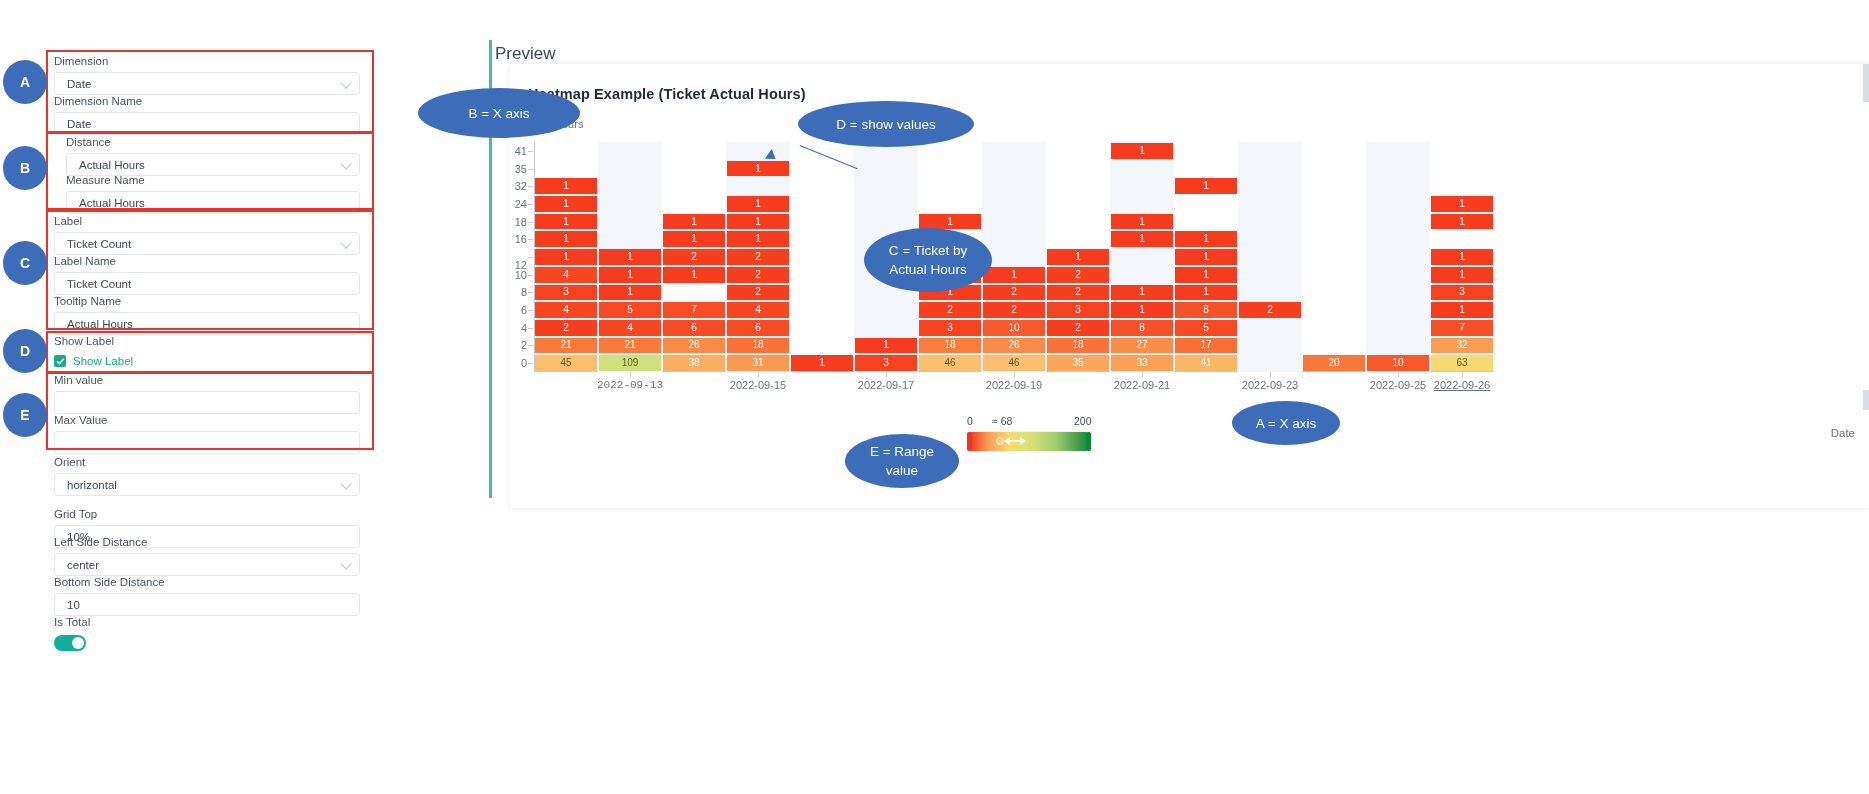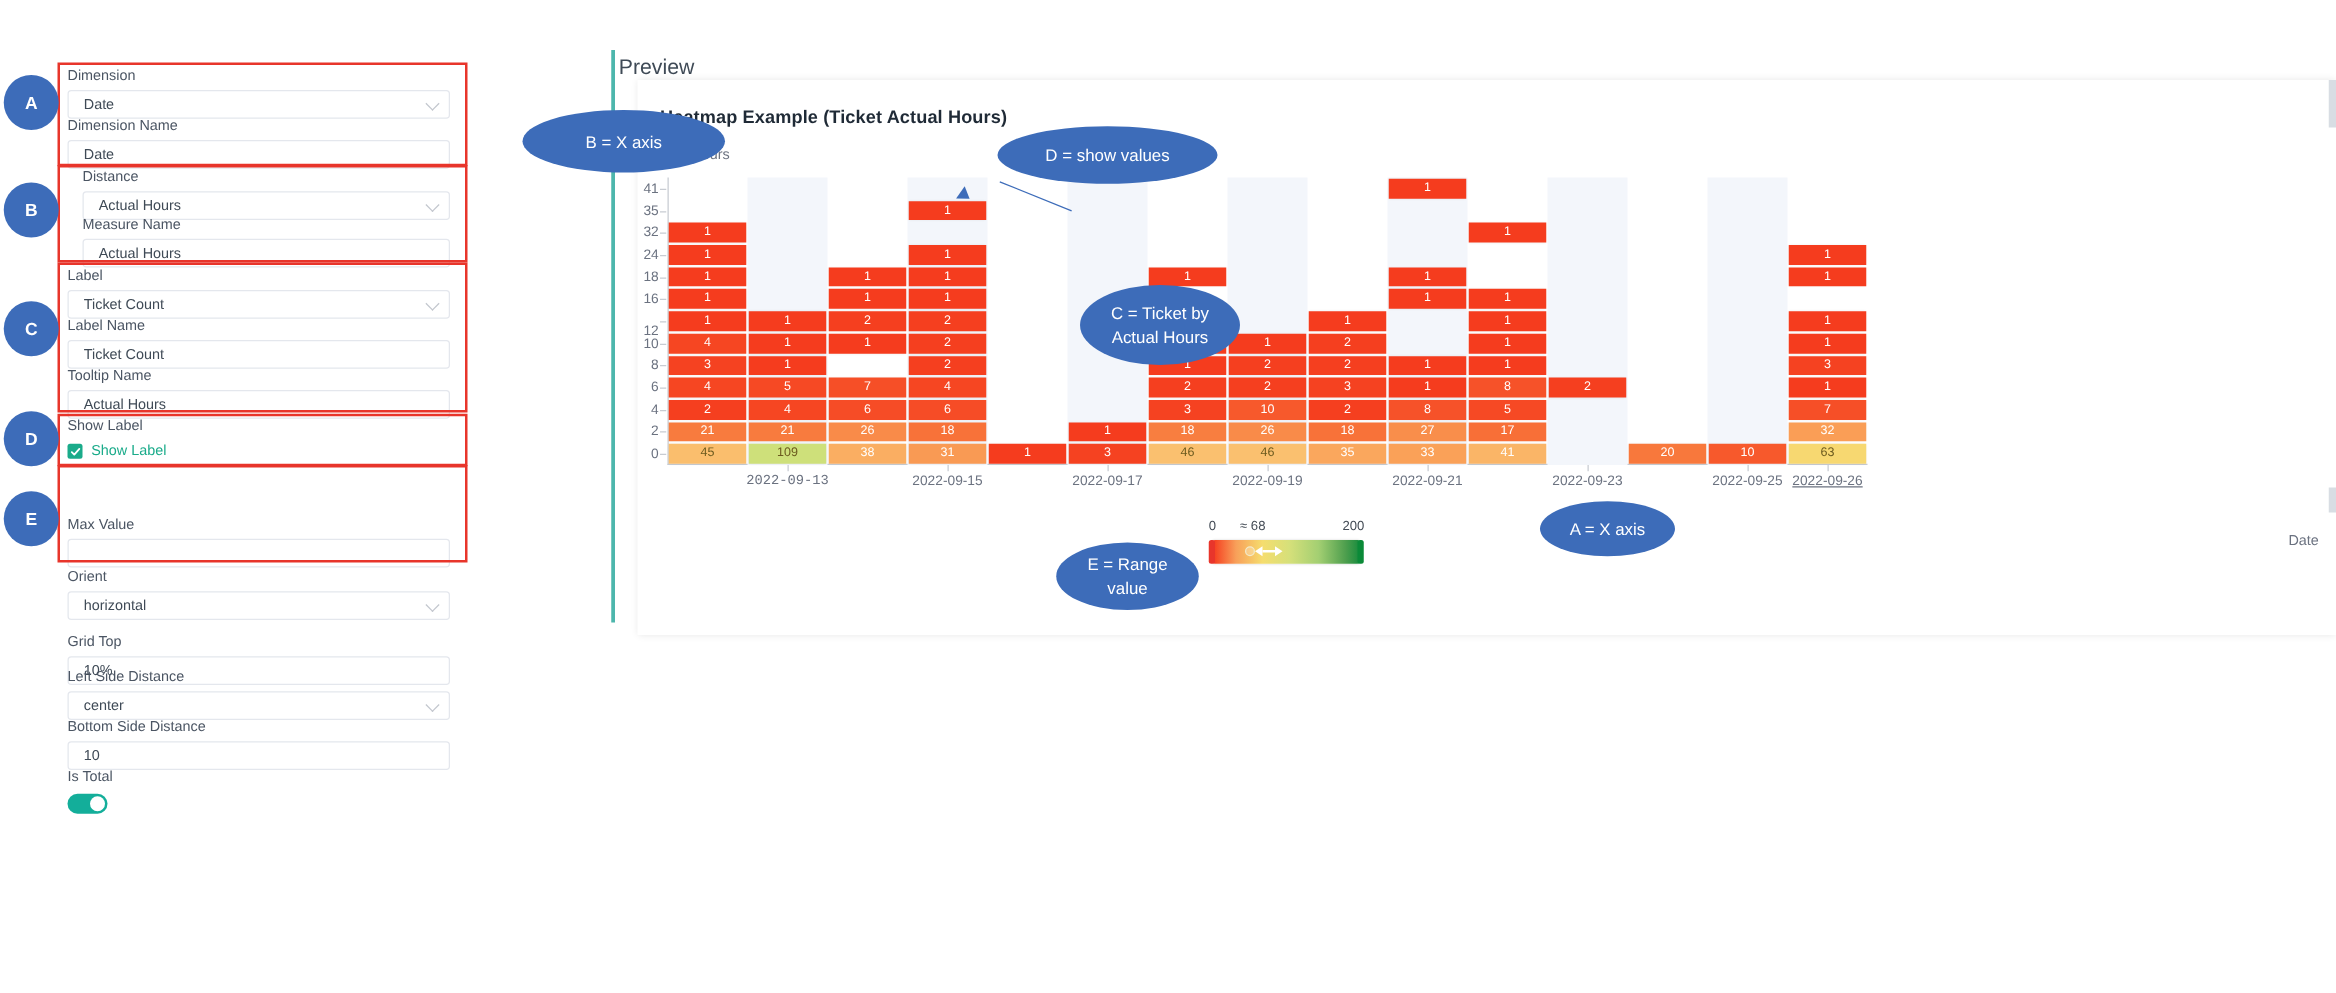--- a/index.html
+++ b/index.html
@@ -237,20 +237,24 @@
       <div class="chk-row" style="margin-top:7px;">
         <span class="chk-box">
           <svg width="9" height="9" viewBox="0 0 10 10">
               <path d="M1.6 5.2 L3.8 7.4 L8.3 2.4" stroke="#fff" stroke-width="1.6" fill="none" stroke-linecap="round" stroke-linejoin="round"></path>
             </svg>
         </span>
         <span class="chk-label">Show Label</span>
       </div>
     </div>
 
+    <div class="field" style="top:373px;">
+      <div class="field-label">Min value</div>
+      <div class="field-input empty"></div>
+    </div>
 
     <div class="field" style="top:413px;">
       <div class="field-label">Max Value</div>
       <div class="field-input empty"></div>
     </div>
 
     <div class="field" style="top:455px;">
       <div class="field-label">Orient</div>
       <div class="field-input">
         <span>horizontal</span>

